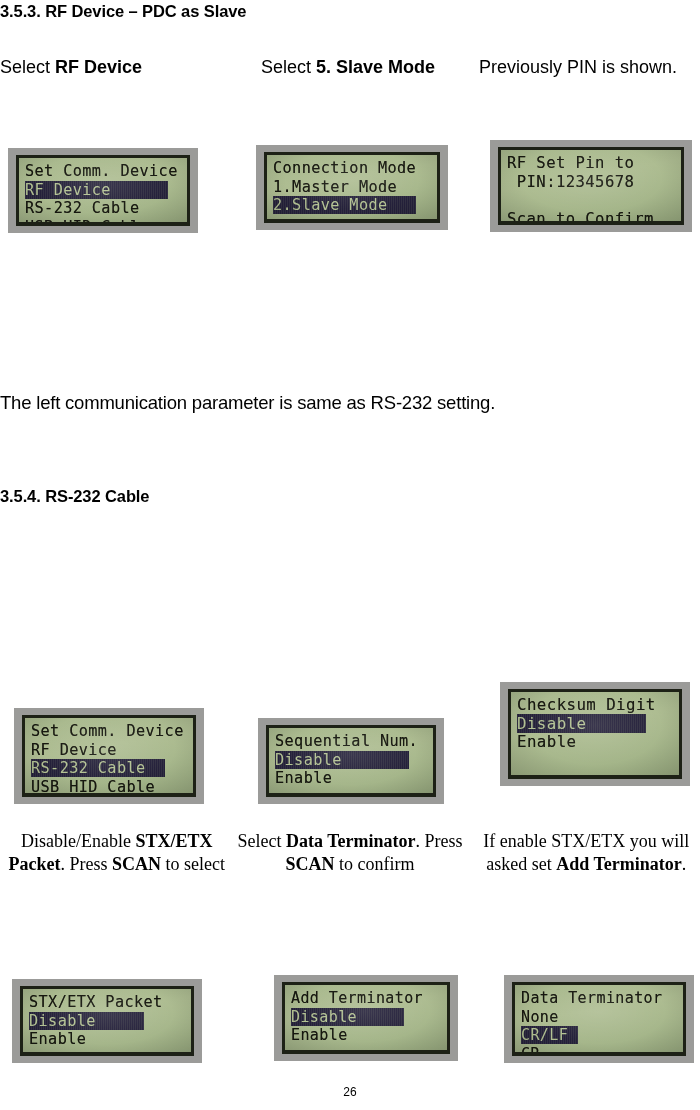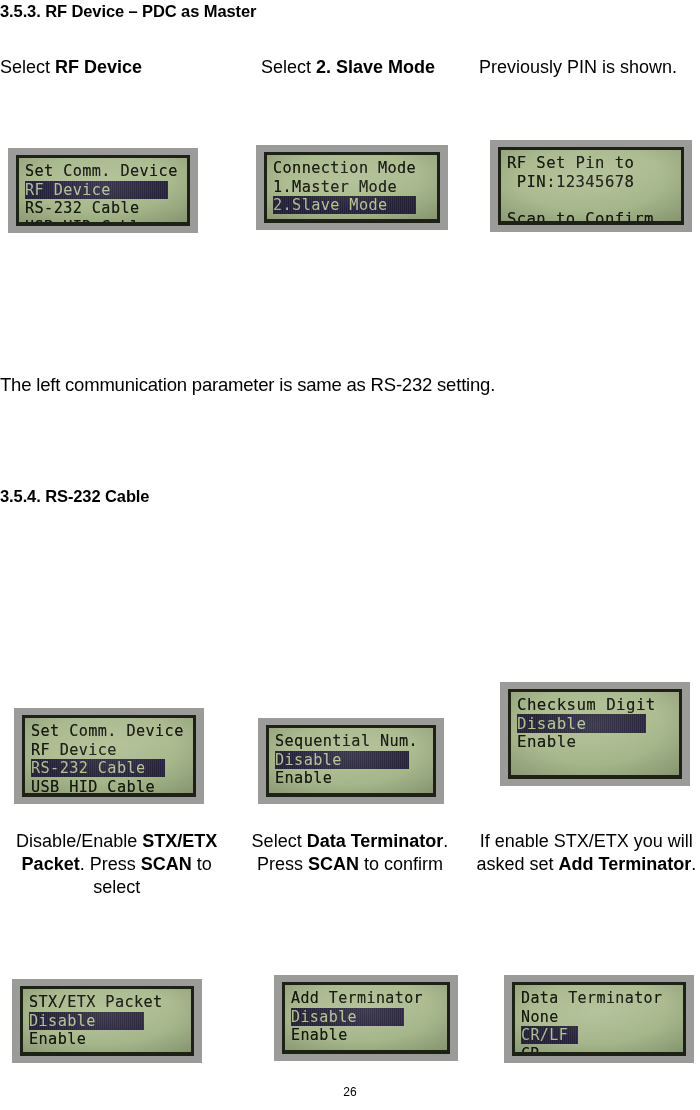--- a/index.html
+++ b/index.html
@@ -27,21 +27,21 @@
   #heading-354 { left: 0px;  top: 487px; }
 
   
   .body-text {
     position: absolute;
     font-size: 18.5px;
     line-height: 24px;
     letter-spacing: -0.2px;
     white-space: nowrap;
   }
-  #para-left-comm { left: 0px; top: 373px; }
+  #para-left-comm { left: 0px; top: 391px; }
 
   
   .caption-row {
     position: absolute;
     left: 0; width: 700px;
     display: flex;
   }
   .caption-cell {
     font-size: 18px;
     line-height: 23px;
@@ -50,21 +50,21 @@
 
   #caption-row-1 { top: 56px; }
   #caption-row-1 .caption-cell:nth-child(1) { width: 232px; text-align: left;   padding-left: 0px; }
   #caption-row-1 .caption-cell:nth-child(2) { width: 232px; text-align: center; }
   #caption-row-1 .caption-cell:nth-child(3) { width: 236px; text-align: justify; text-align-last: left; padding-left: 15px; padding-right: 15px; }
 
   #caption-row-2 { top: 552px; }
   #caption-row-2 .caption-cell { width: 233.33px; text-align: center; }
 
   #caption-row-3 { top: 830px; }
-  #caption-row-3 .caption-cell { width: 233.33px; text-align: center; }
+  #caption-row-3 .caption-cell { width: 233.33px; text-align: center; font-family: Liberation Serif, serif; }
   #caption-row-3 .caption-cell:nth-child(3) { padding-left: 6px; }
 
   
   .lcd-photo {
     position: absolute;
     background: #9b9b99;
     padding: 7px 8px;
     box-shadow: 0 0 0 0px #9b9b99;
   }
   .lcd-inner {
@@ -147,28 +147,28 @@
     position: absolute;
     left: 0; width: 700px;
     top: 1085px;
     text-align: center;
     font-size: 12px;
   }
 </style>
 </head>
 <body>
 
-<div class="heading" id="heading-353">3.5.3. RF Device – PDC as Master</div>
+<div class="heading" id="heading-353">3.5.3. RF Device – PDC as Slave</div>
 
 <div class="caption-row" id="caption-row-1">
   <div class="caption-cell">
     <span>Select </span><b>RF Device</b>
   </div>
   <div class="caption-cell">
-    <span>Select </span><b>2. Slave Mode</b>
+    <span>Select </span><b>5. Slave Mode</b>
   </div>
   <div class="caption-cell">
     <span>Previously PIN is shown.</span>
   </div>
 </div>
 
 <div class="lcd-photo" id="lcd-rf-device">
   <div class="lcd-inner">
     <div class="lcd-screen">
       <div class="lcd-row"><span class="lcd-line">Set Comm. Device</span></div>

